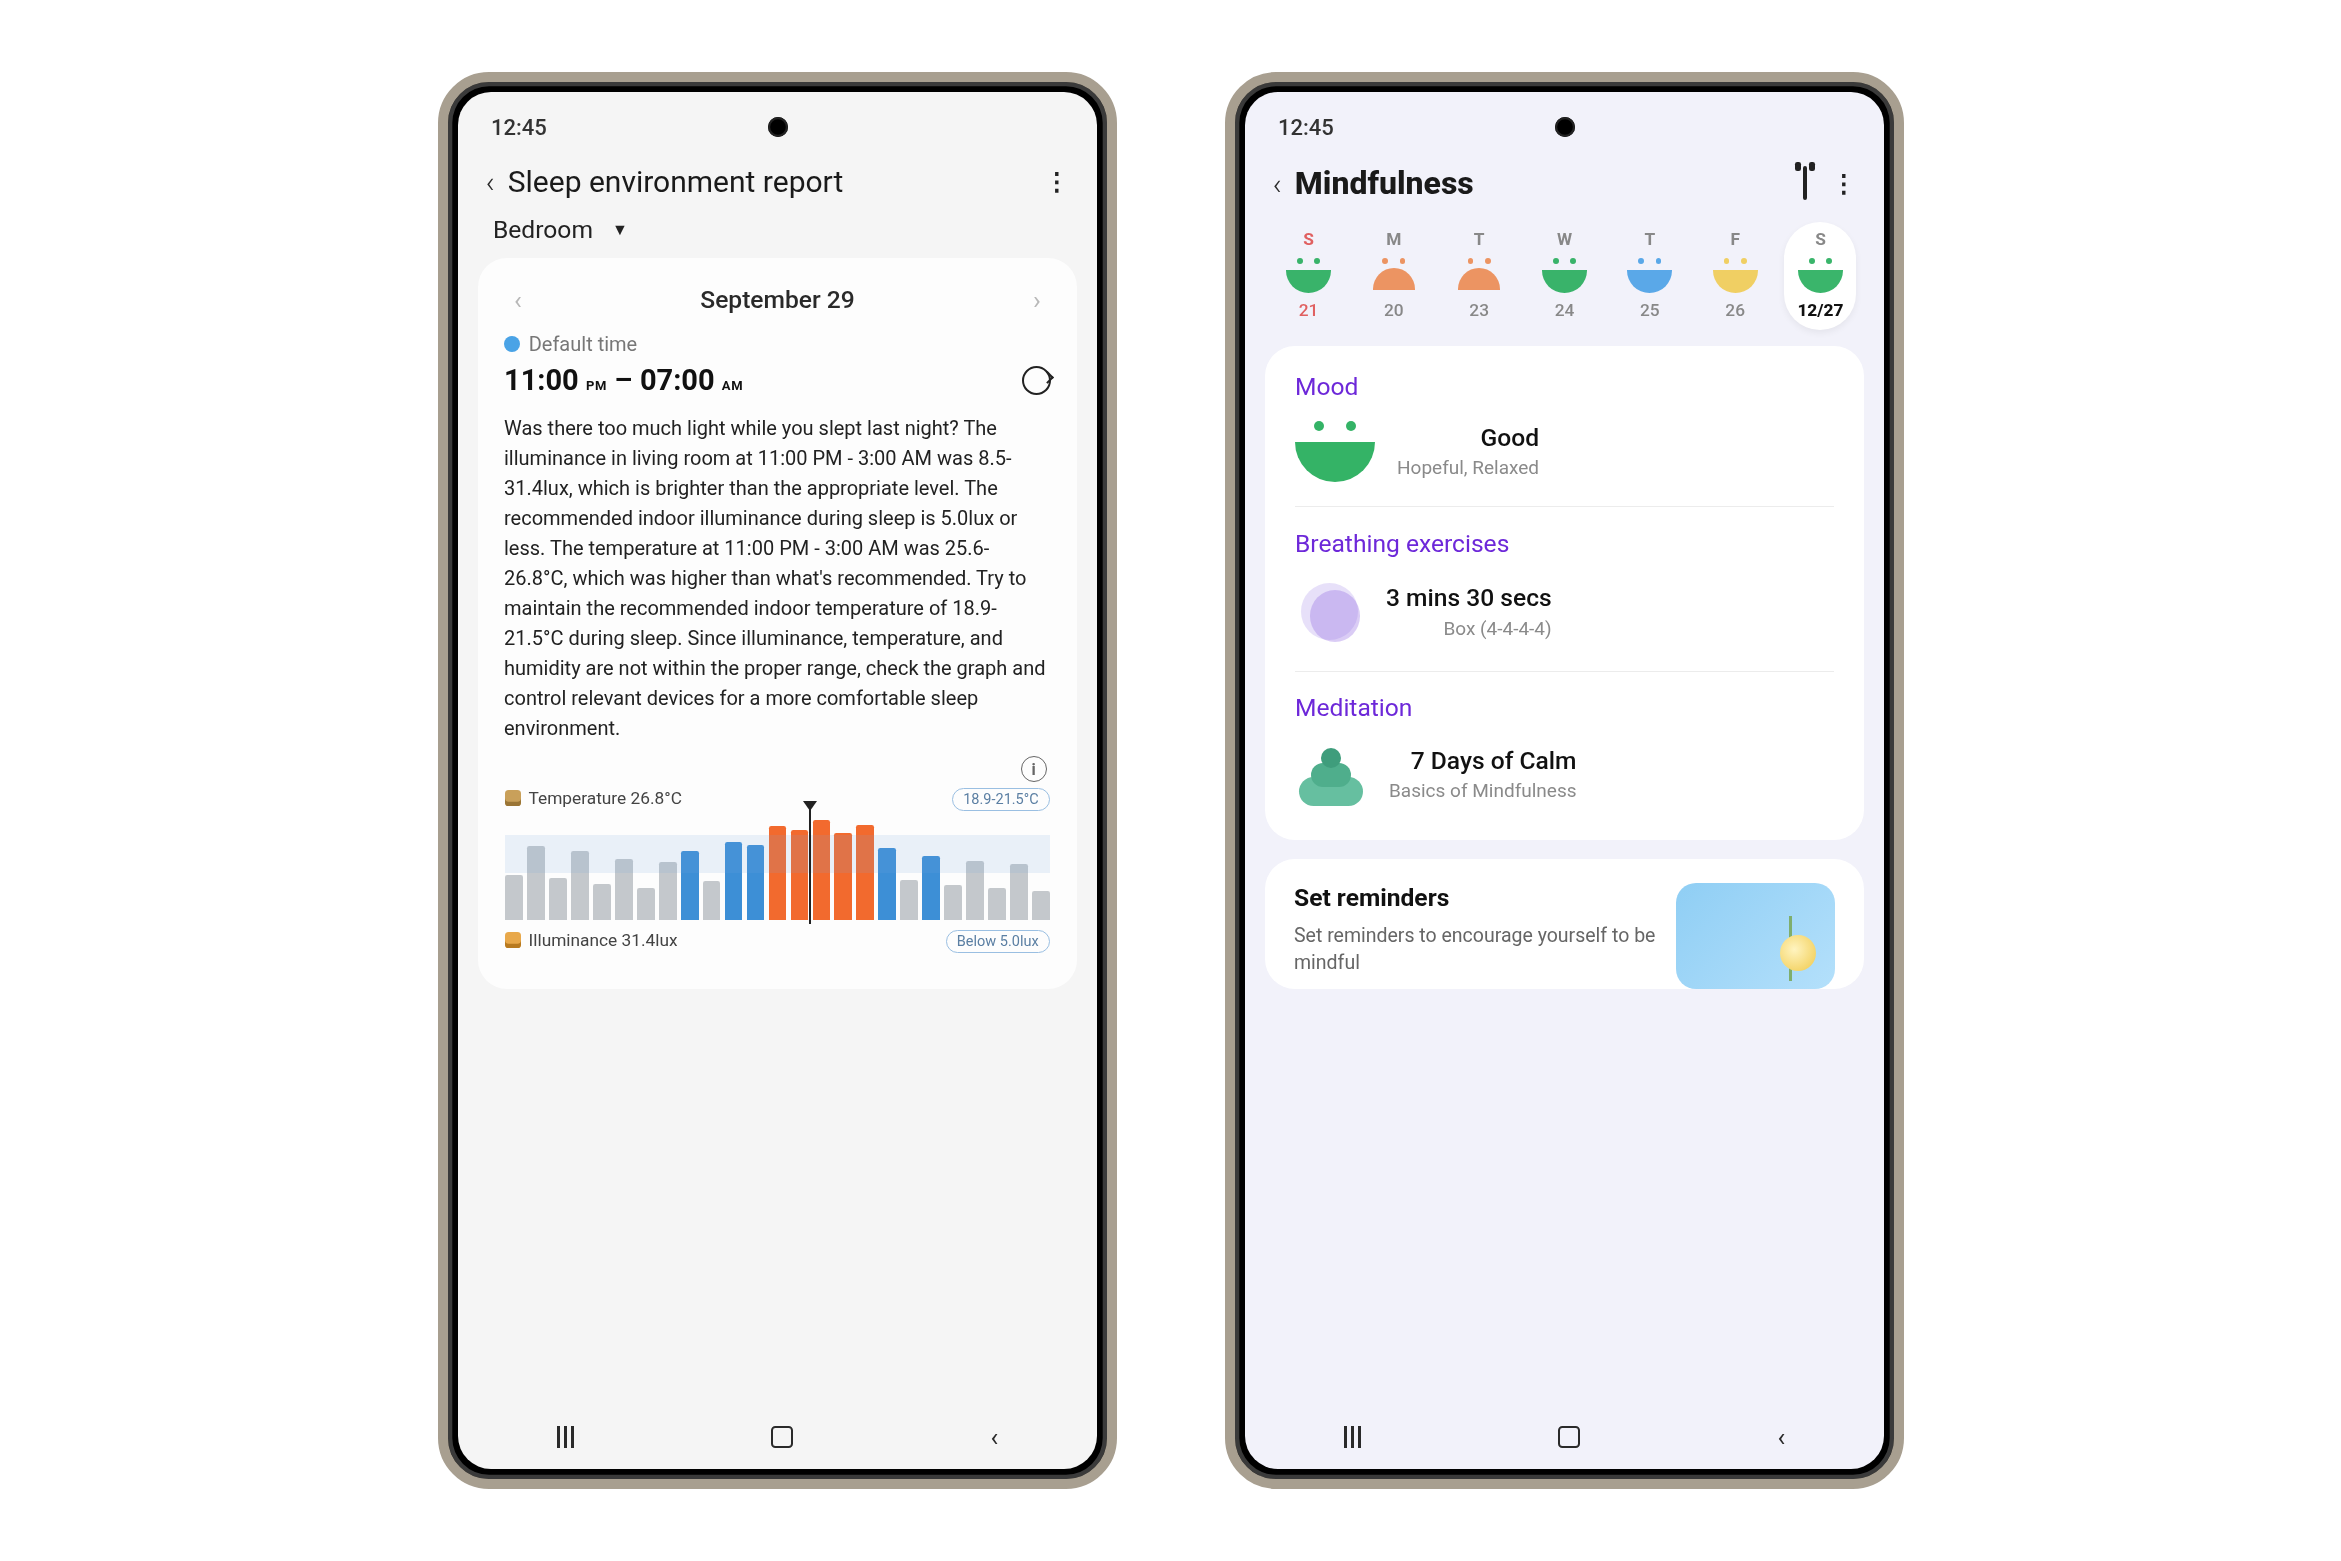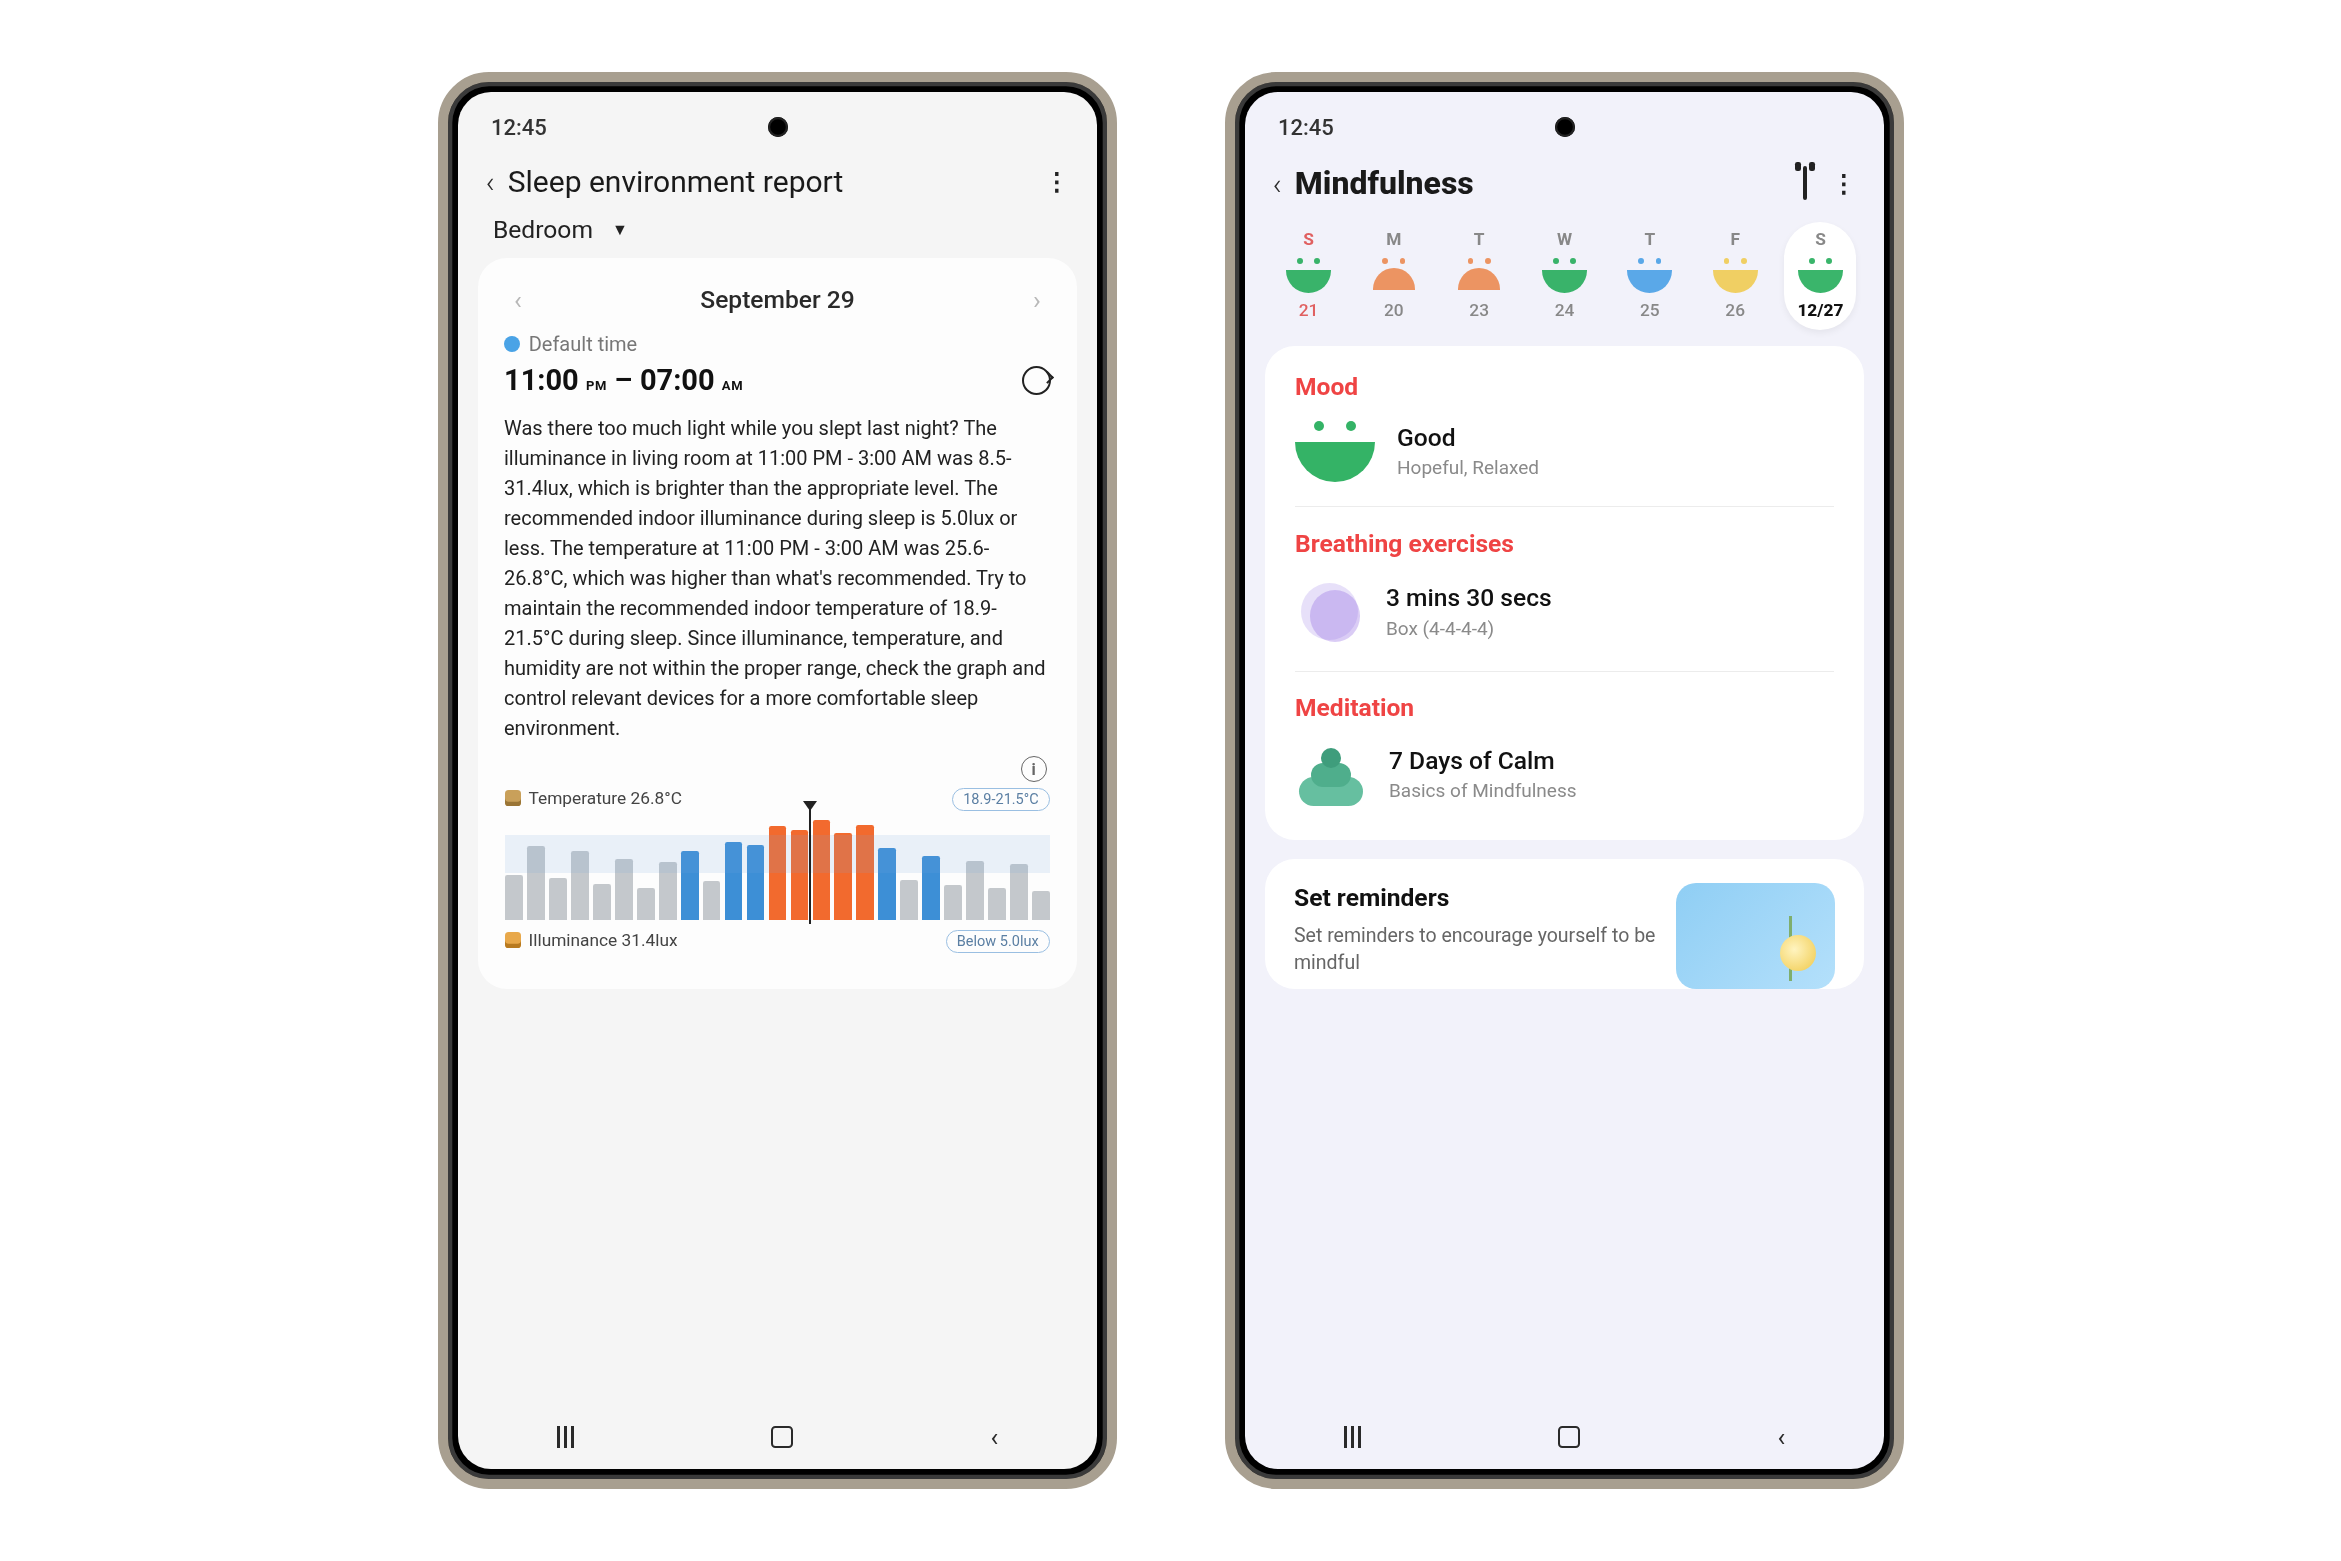--- a/index.html
+++ b/index.html
@@ -98,28 +98,28 @@
   .eyes i { width:5.8px; height:5.8px; border-radius:50%; display:block;}
   .c-green { background:#39b36a;} .e-green i{ background:#39b36a;}
   .c-orange { background:#ec9462;} .e-orange i{ background:#ec9462;}
   .c-blue { background:#5aa8e8;} .e-blue i{ background:#5aa8e8;}
   .c-yellow { background:#f0cf63;} .e-yellow i{ background:#f0cf63;}
   .c-green2 { background:#3ab56b;} .e-green2 i{ background:#3ab56b;}
   .dnum { font-size:17.3px; color:#888; font-weight:500;}
   .dnum.sel { color:#111; font-weight:800;}
   .dnum.sun { color:#e06060;}
   .card2 { background:#fff; margin: 16px 20px 0; border-radius: 30px; padding: 26px 30px 8.7px;}
-  .sec-title { font-size: 24.6px; font-weight:700; color:#ef4444; margin-bottom: 19px;}
+  .sec-title { font-size: 24.6px; font-weight:400; color:#6d28d9; margin-bottom: 19px;}
   .item-row { display:flex; align-items:center; gap:22px; padding-bottom: 24.6px;}
   .divider { height:0.7px; background:#ececec; margin: 0 0 22px;}
   .big-smile { width:80px; height:62px; position:relative;}
   .big-smile .sm { width:80px; height:40px; border-radius: 0 0 80px 80px; background:#34b366; position:absolute; bottom:0;}
   .big-smile .ey { position:absolute; top:1.4px; left:0; right:0; display:flex; justify-content:center; gap:22px;}
   .big-smile .ey i{ width:10px; height:10px; border-radius:50%; background:#34b366; display:block;}
-  .item-main { display:flex; flex-direction:column; gap:4.3px;}
+  .item-main { display:flex; flex-direction:column; gap:4.3px;align-items:flex-end;}
   .item-title { font-size:24.6px; color:#111; font-weight:500;}
   .item-sub { font-size:19px; color:#8a8a8a;}
   .blob { width:69px; height:69px; position:relative;}
   .blob .b1{position:absolute; inset:5.8px; border-radius:50%; background:rgba(160,130,230,0.25);}
   .blob .b2{position:absolute; inset:13px 4.3px 4.3px 14.5px; border-radius:50%; background:rgba(150,110,225,0.35);}
   .medit { width:72px; height:65px; position:relative;}
   .medit .base{position:absolute; bottom:0; left:4.3px; right:4.3px; height:29px; border-radius:36px; background:#66bfa0;}
   .medit .mid{position:absolute; bottom:19px; left:16px; right:16px; height:24.6px; border-radius:29px; background:#4fae8c;}
   .medit .top{position:absolute; bottom:38px; left:26px; width:20px; height:20px; border-radius:50%; background:#3f9d7c;}
   .remind-card { background:#fff; margin: 19px 20px 0; border-radius: 30px; padding: 24.6px 29px 0; display:flex; gap:14.5px; overflow:hidden; height:130px;}

